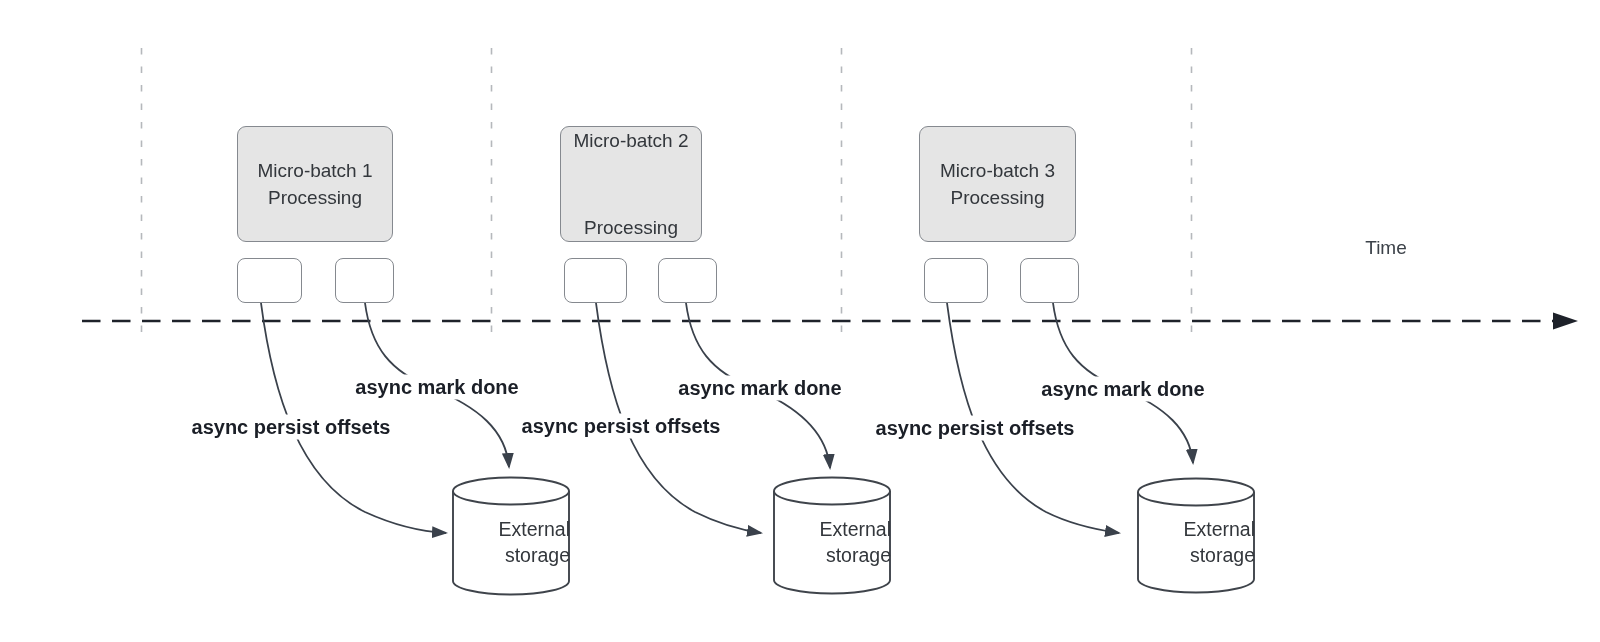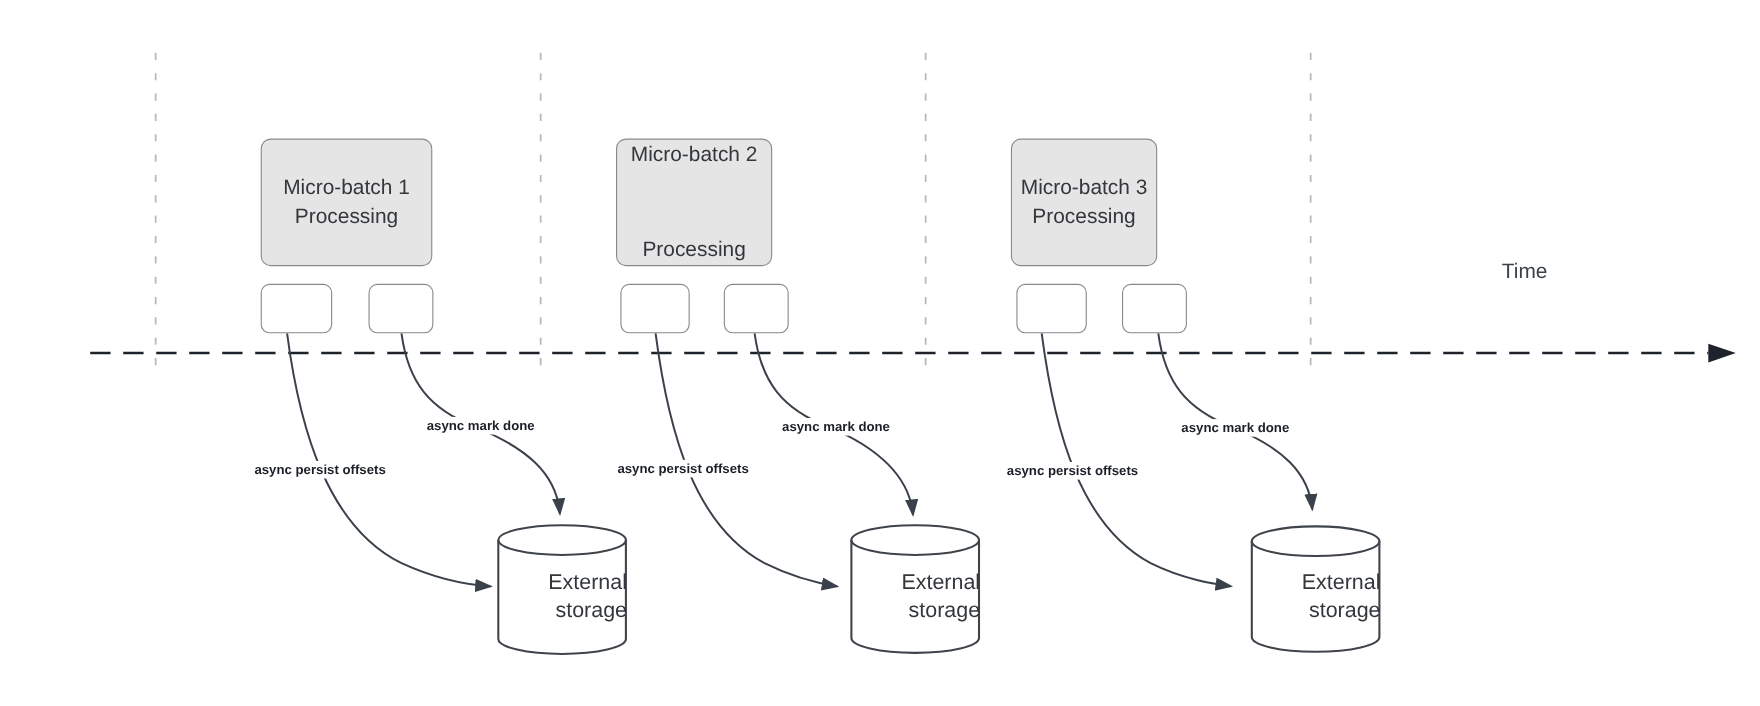--- a/index.html
+++ b/index.html
@@ -47,21 +47,21 @@
     border:1.6px solid var(--shape-border);
     border-radius:8px;
     background:#ffffff;
   }
   .edge-label{
     position:absolute;
     transform:translate(-50%,-50%);
     white-space:nowrap;
     background:#ffffff;
     padding:1px 4px;
-    font-size:12px;
+    font-size:20px;
     font-weight:bold;
     color:var(--label-text);
   }
   .storage-text{
     position:absolute;
     display:flex;flex-direction:column;align-items:flex-end;justify-content:center;
     text-align:center;
     color:var(--shape-text);
     font-size:19.5px;line-height:26px;
   }
@@ -135,21 +135,21 @@
   </div>
   <div class="task-box" style="left:564px;top:258px;width:63px;height:45px;"></div>
   <div class="task-box" style="left:658px;top:258px;width:59px;height:45px;"></div>
   <span class="edge-label" style="left:621px;top:426px;">async persist offsets</span>
   <span class="edge-label" style="left:760px;top:388px;">async mark done</span>
   <div class="storage-text" style="left:773px;top:505px;width:118px;height:73px;">
     <span>External</span>
     <span>storage</span>
   </div>
 
-  <div class="batch-box" style="left:919px;top:126px;width:133px;height:116px;">
+  <div class="batch-box" style="left:919px;top:126px;width:157px;height:116px;">
     <span>Micro-batch 3</span>
     <span>Processing</span>
   </div>
   <div class="task-box" style="left:924px;top:258px;width:64px;height:45px;"></div>
   <div class="task-box" style="left:1020px;top:258px;width:59px;height:45px;"></div>
   <span class="edge-label" style="left:975px;top:428px;">async persist offsets</span>
   <span class="edge-label" style="left:1123px;top:389px;">async mark done</span>
   <div class="storage-text" style="left:1137px;top:506px;width:118px;height:71px;">
     <span>External</span>
     <span>storage</span>

